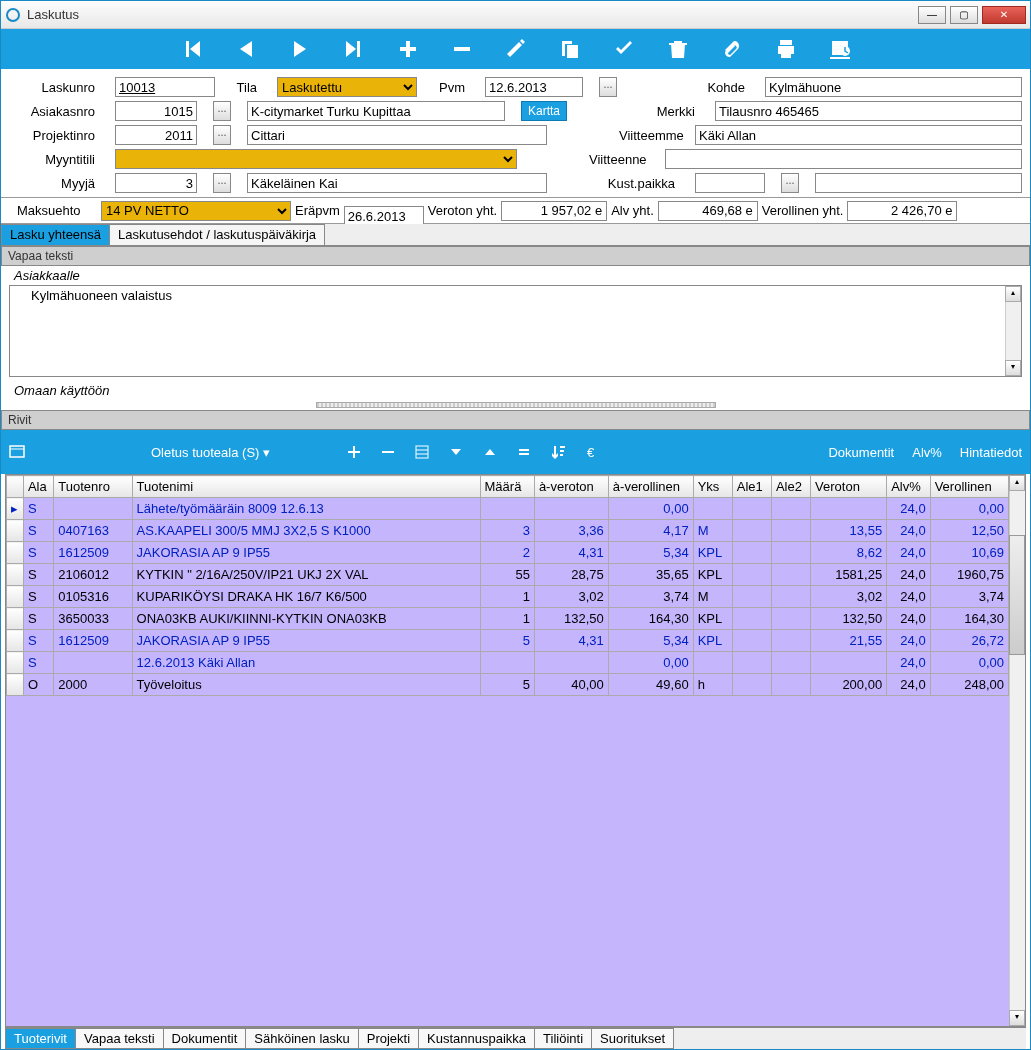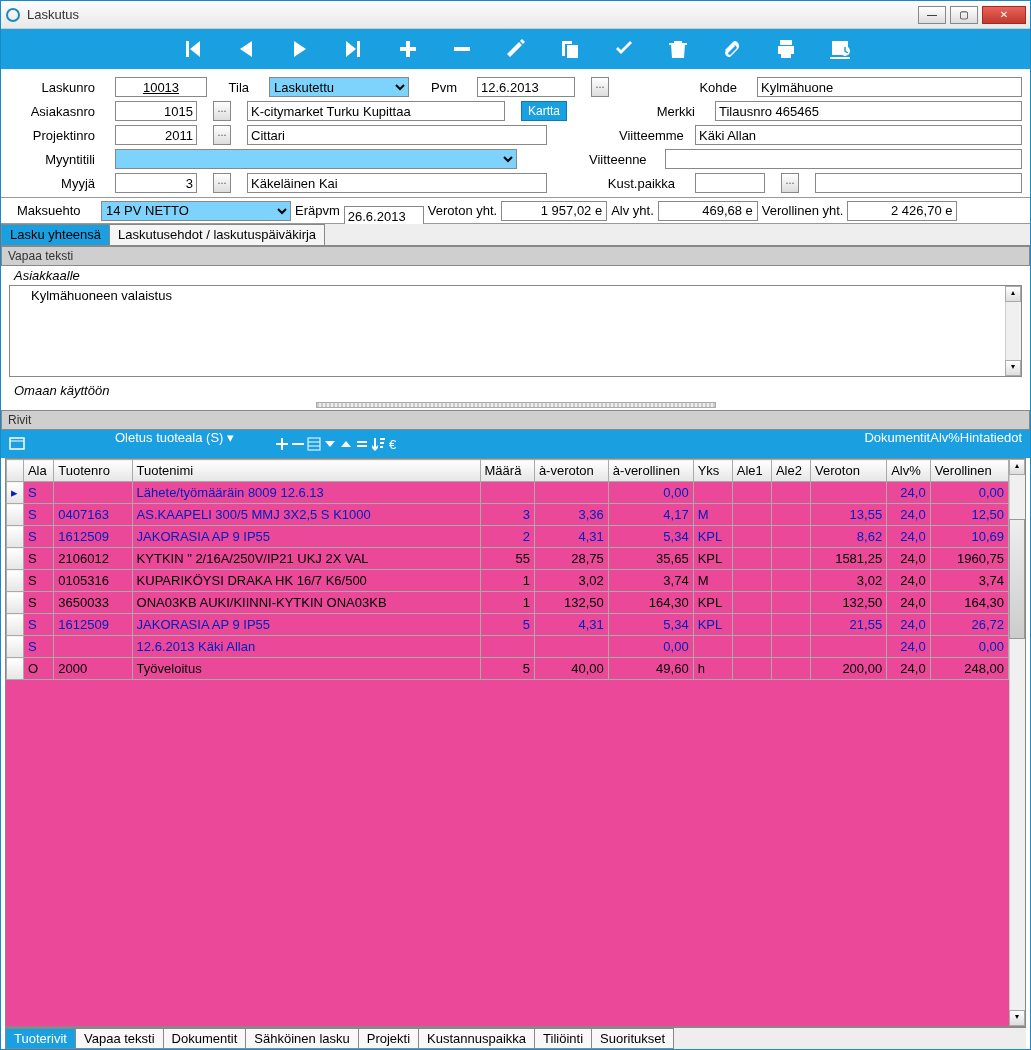--- a/index.html
+++ b/index.html
@@ -14,48 +14,48 @@
 .win-btn.close { background: linear-gradient(#e9635a,#c13a2f); color: #fff; border-color: #a02a20; width: 44px; }
 
 .toolbar { height: 40px; background: #1a9fe0; display: flex; align-items: center; justify-content: center; gap: 28px; color: #fff; }
 .toolbar .tb-icon { width: 26px; height: 26px; display: flex; align-items: center; justify-content: center; cursor: pointer; }
 .toolbar svg { fill: #fff; width: 24px; height: 24px; }
 
 .form-area { padding: 6px 8px 2px 8px; border-bottom: 1px solid #999; }
 .form-row { display: flex; align-items: center; height: 24px; gap: 16px; }
 .lbl { text-align: right; padding-right: 4px; color: #000; }
 .fld { border: 1px solid #888; background: #fff; height: 20px; padding: 1px 3px; color: #000; }
-.sel { border: 1px solid #888; height: 20px; background: #7dd3fc; }
+.sel { border: 1px solid #888; height: 20px; background: #eab308; }
 .dots { width: 18px; height: 20px; border: 1px solid #888; background: linear-gradient(#fff,#ddd); font-size: 9px; text-align: center; line-height: 16px; }
 .kartta { background: #1a9fe0; color: #fff; border: 1px solid #0d7ab3; height: 20px; padding: 0 6px; font-size: 12px; }
 
 .totals-row { display: flex; align-items: center; height: 26px; padding: 2px 16px; gap: 4px; border-bottom: 1px solid #999; }
 .totals-row .lbl2 { color: #000; }
 .totals-row .val { border: 1px solid #888; background: #fff; padding: 1px 4px; text-align: right; height: 20px; }
 
 .tabbar { display: flex; height: 22px; border-bottom: 1px solid #888; background: #eee; }
 .tab { padding: 2px 8px; border: 1px solid #888; border-bottom: none; background: #f5f5f5; margin-right: -1px; }
 .tab.active { background: #1a9fe0; color: #000000; }
 
 .section-hdr { background: #cfcfcf; border: 1px solid #888; padding: 2px 6px; font-size: 12px; color: #333; }
 .sub-lbl { padding: 2px 13px; color: #000; font-style: italic; }
 .textarea-box { border: 1px solid #888; margin: 0 8px 4px 8px; height: 92px; padding: 2px 21px; background: #fff; position: relative; }
 .textarea-box .scroll-track { position: absolute; right: 0; top: 0; bottom: 0; width: 16px; background: #f0f0f0; border-left: 1px solid #ccc; }
 .textarea-box .scroll-btn { position: absolute; right: 0; width: 16px; height: 16px; background: linear-gradient(#fff,#ddd); border: 1px solid #aaa; font-size: 8px; text-align: center; line-height: 12px; }
 
 .splitter { height: 10px; display:flex; align-items:center; justify-content:center; }
 .splitter .grip { width: 400px; height: 6px; border: 1px solid #aaa; background: repeating-linear-gradient(90deg,#ccc,#ccc 2px,#eee 2px,#eee 4px); }
 
-.rows-toolbar { height: 28px; background: #1a9fe0; display: flex; color: #fff; padding: 0 8px; }
+.rows-toolbar { height: 44px; background: #1a9fe0; display: flex; align-items: center; color: #fff; padding: 0 8px; gap: 18px; }
 .rows-toolbar .spacer { flex: 1; }
 .rows-toolbar .rt-link { color: #fff; cursor: pointer; }
 .rows-toolbar svg { fill: #fff; width: 16px; height: 16px; }
 .rows-toolbar .rt-icon { cursor: pointer; display:flex; align-items:center; }
 
-.grid-wrap { flex: 1; border: 1px solid #888; margin: 0 4px; overflow: hidden; position: relative; background: #ec4899; }
+.grid-wrap { flex: 1; border: 1px solid #888; margin: 0 4px; overflow: hidden; position: relative; background: #c4b5fd; }
 table.grid { border-collapse: collapse; width: calc(100% - 16px); }
 table.grid th, table.grid td { border: 1px solid #aaa; padding: 2px 4px; font-size: 13px; height: 22px; white-space: nowrap; overflow: hidden; }
 table.grid th { background: linear-gradient(#fff,#e5e5e5); text-align: left; font-weight: normal; }
 table.grid td.num { text-align: right; }
 table.grid tr.blue td, table.grid tr.blue td a { color: #0020c0; }
 .rowmark { width: 12px; background: linear-gradient(#fff,#e5e5e5); }
 .grid-vscroll { position:absolute; right:0; top:0; bottom:0; width:16px; background:#f0f0f0; border-left:1px solid #ccc; }
 .grid-vscroll .vbtn { position:absolute; right:0; width:16px; height:16px; background:linear-gradient(#fff,#ddd); border:1px solid #aaa; font-size:8px; text-align:center; line-height:12px; }
 .grid-vscroll .thumb { position:absolute; right:0; width:16px; background:linear-gradient(#eee,#ccc); border:1px solid #999; }
 
@@ -148,21 +148,21 @@
           <path d="M4 4h16v14H4zM2 20h20v2H2z"></path>
           <circle cx="17" cy="14" r="5" fill="#fff"></circle>
           <path d="M17 10v4l3 2" stroke="#1a9fe0" stroke-width="1.5" fill="none"></path>
         </svg>
       </span>
   </div>
 
   <div class="form-area">
     <div class="form-row">
       <span class="lbl" style="width:90px">Laskunro</span>
-      <input class="fld" style="width: 92px; text-align: center; text-decoration: underline;" value="10013">
+      <input class="fld" style="width: 100px; text-align: left; text-decoration: underline;" value="10013">
       <span class="lbl" style="width:30px">Tila</span>
       <select class="sel" style="width:140px"><option>Laskutettu</option></select>
       <span class="lbl" style="width:36px">Pvm</span>
       <input class="fld" style="width: 98px;" value="12.6.2013">
       <button class="dots">⋯</button>
       <span style="width:40px"></span>
       <span class="lbl" style="width:60px">Kohde</span>
       <input class="fld" style="flex: 1 1 0%;" value="Kylmähuone">
     </div>
     <div class="form-row">

